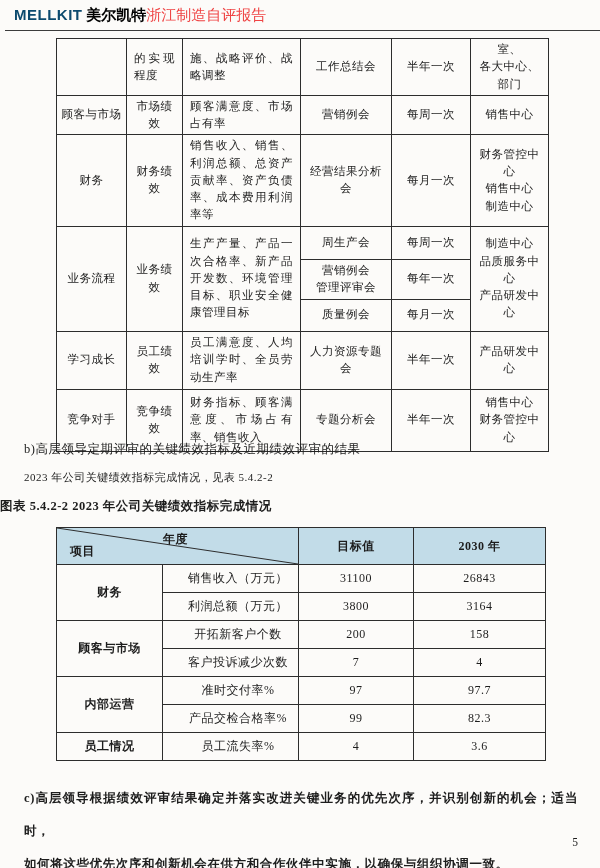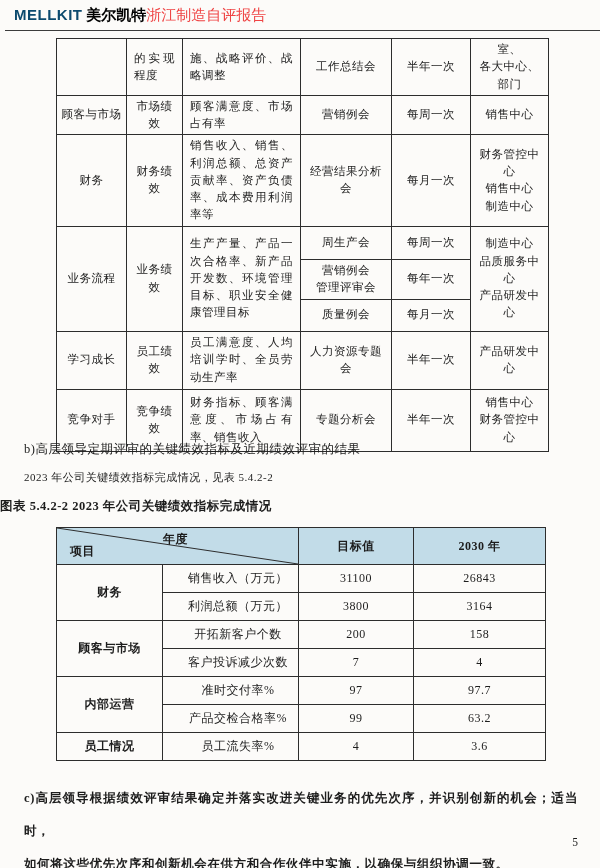--- a/index.html
+++ b/index.html
@@ -176,21 +176,21 @@
   </tr>
   <tr style="height:28px">
     <td class="c bold" rowspan="2">内部运营</td>
     <td class="l">准时交付率%</td>
     <td class="c">97</td>
     <td class="c">97.7</td>
   </tr>
   <tr style="height:28px">
     <td class="l">产品交检合格率%</td>
     <td class="c">99</td>
-    <td class="c">63.2</td>
+    <td class="c">82.3</td>
   </tr>
   <tr style="height:28px">
     <td class="c bold">员工情况</td>
     <td class="l">员工流失率%</td>
     <td class="c">4</td>
     <td class="c">3.6</td>
   </tr>
 </tbody>
   </table>
 

